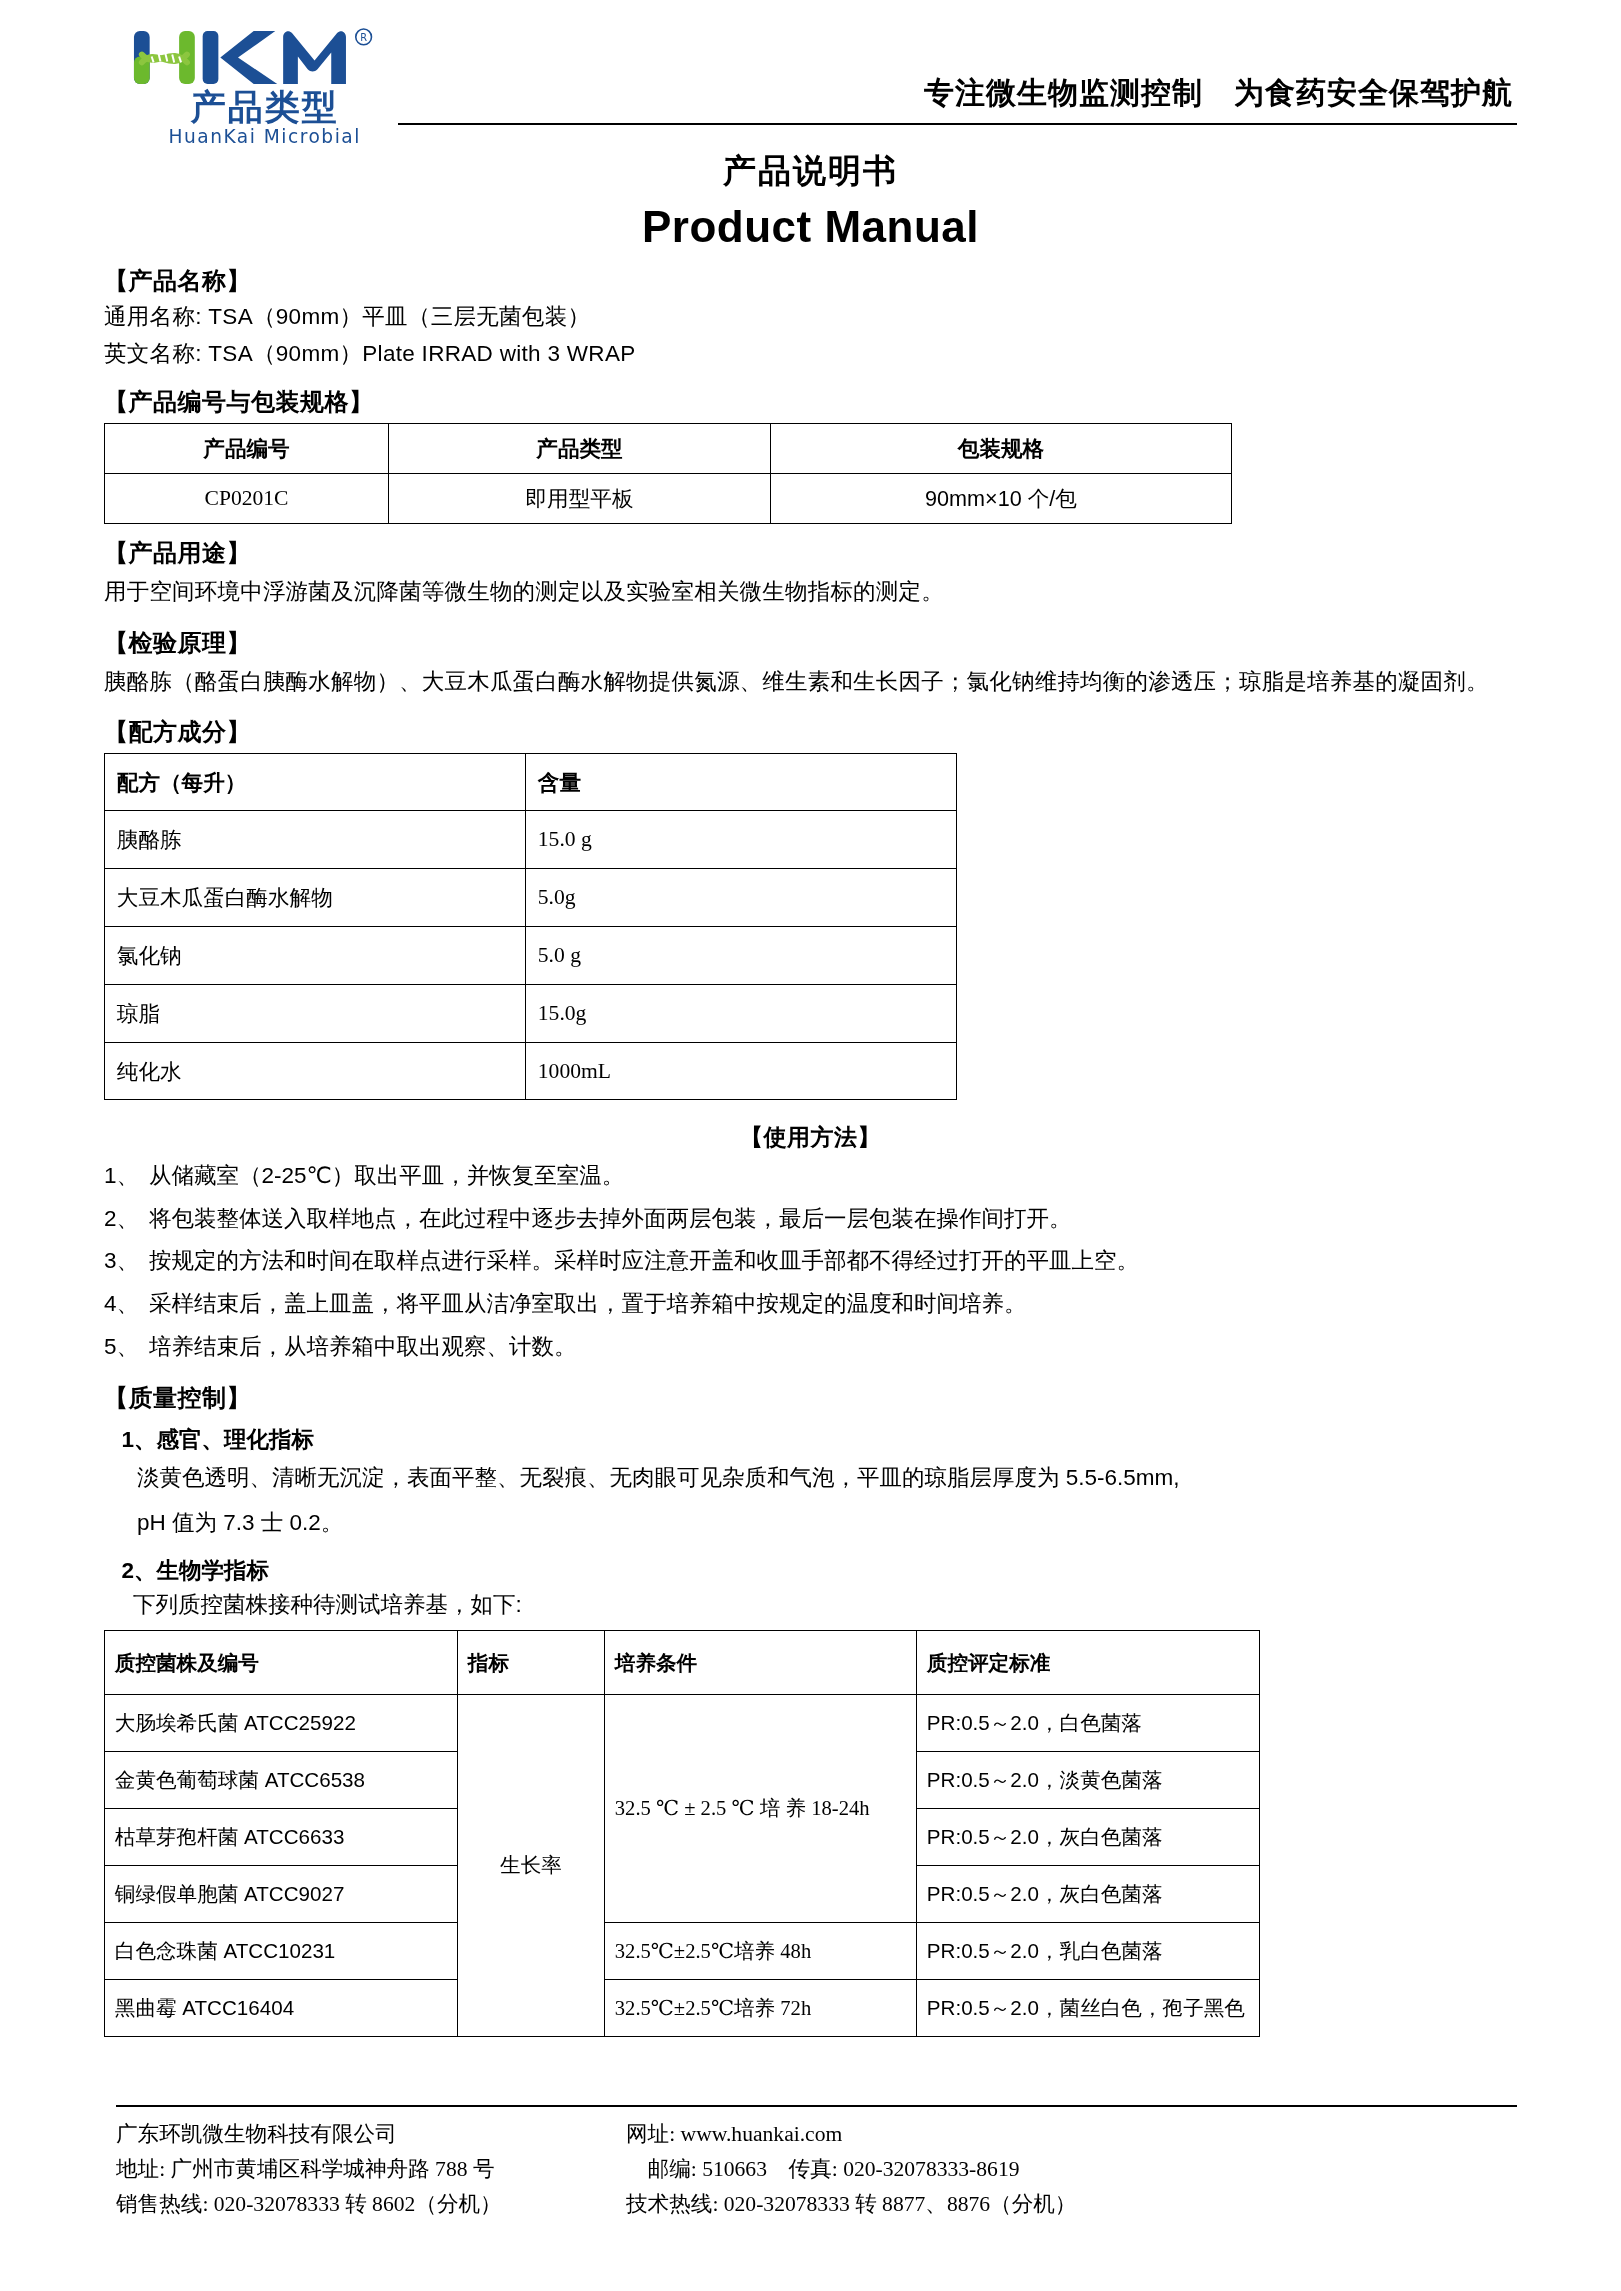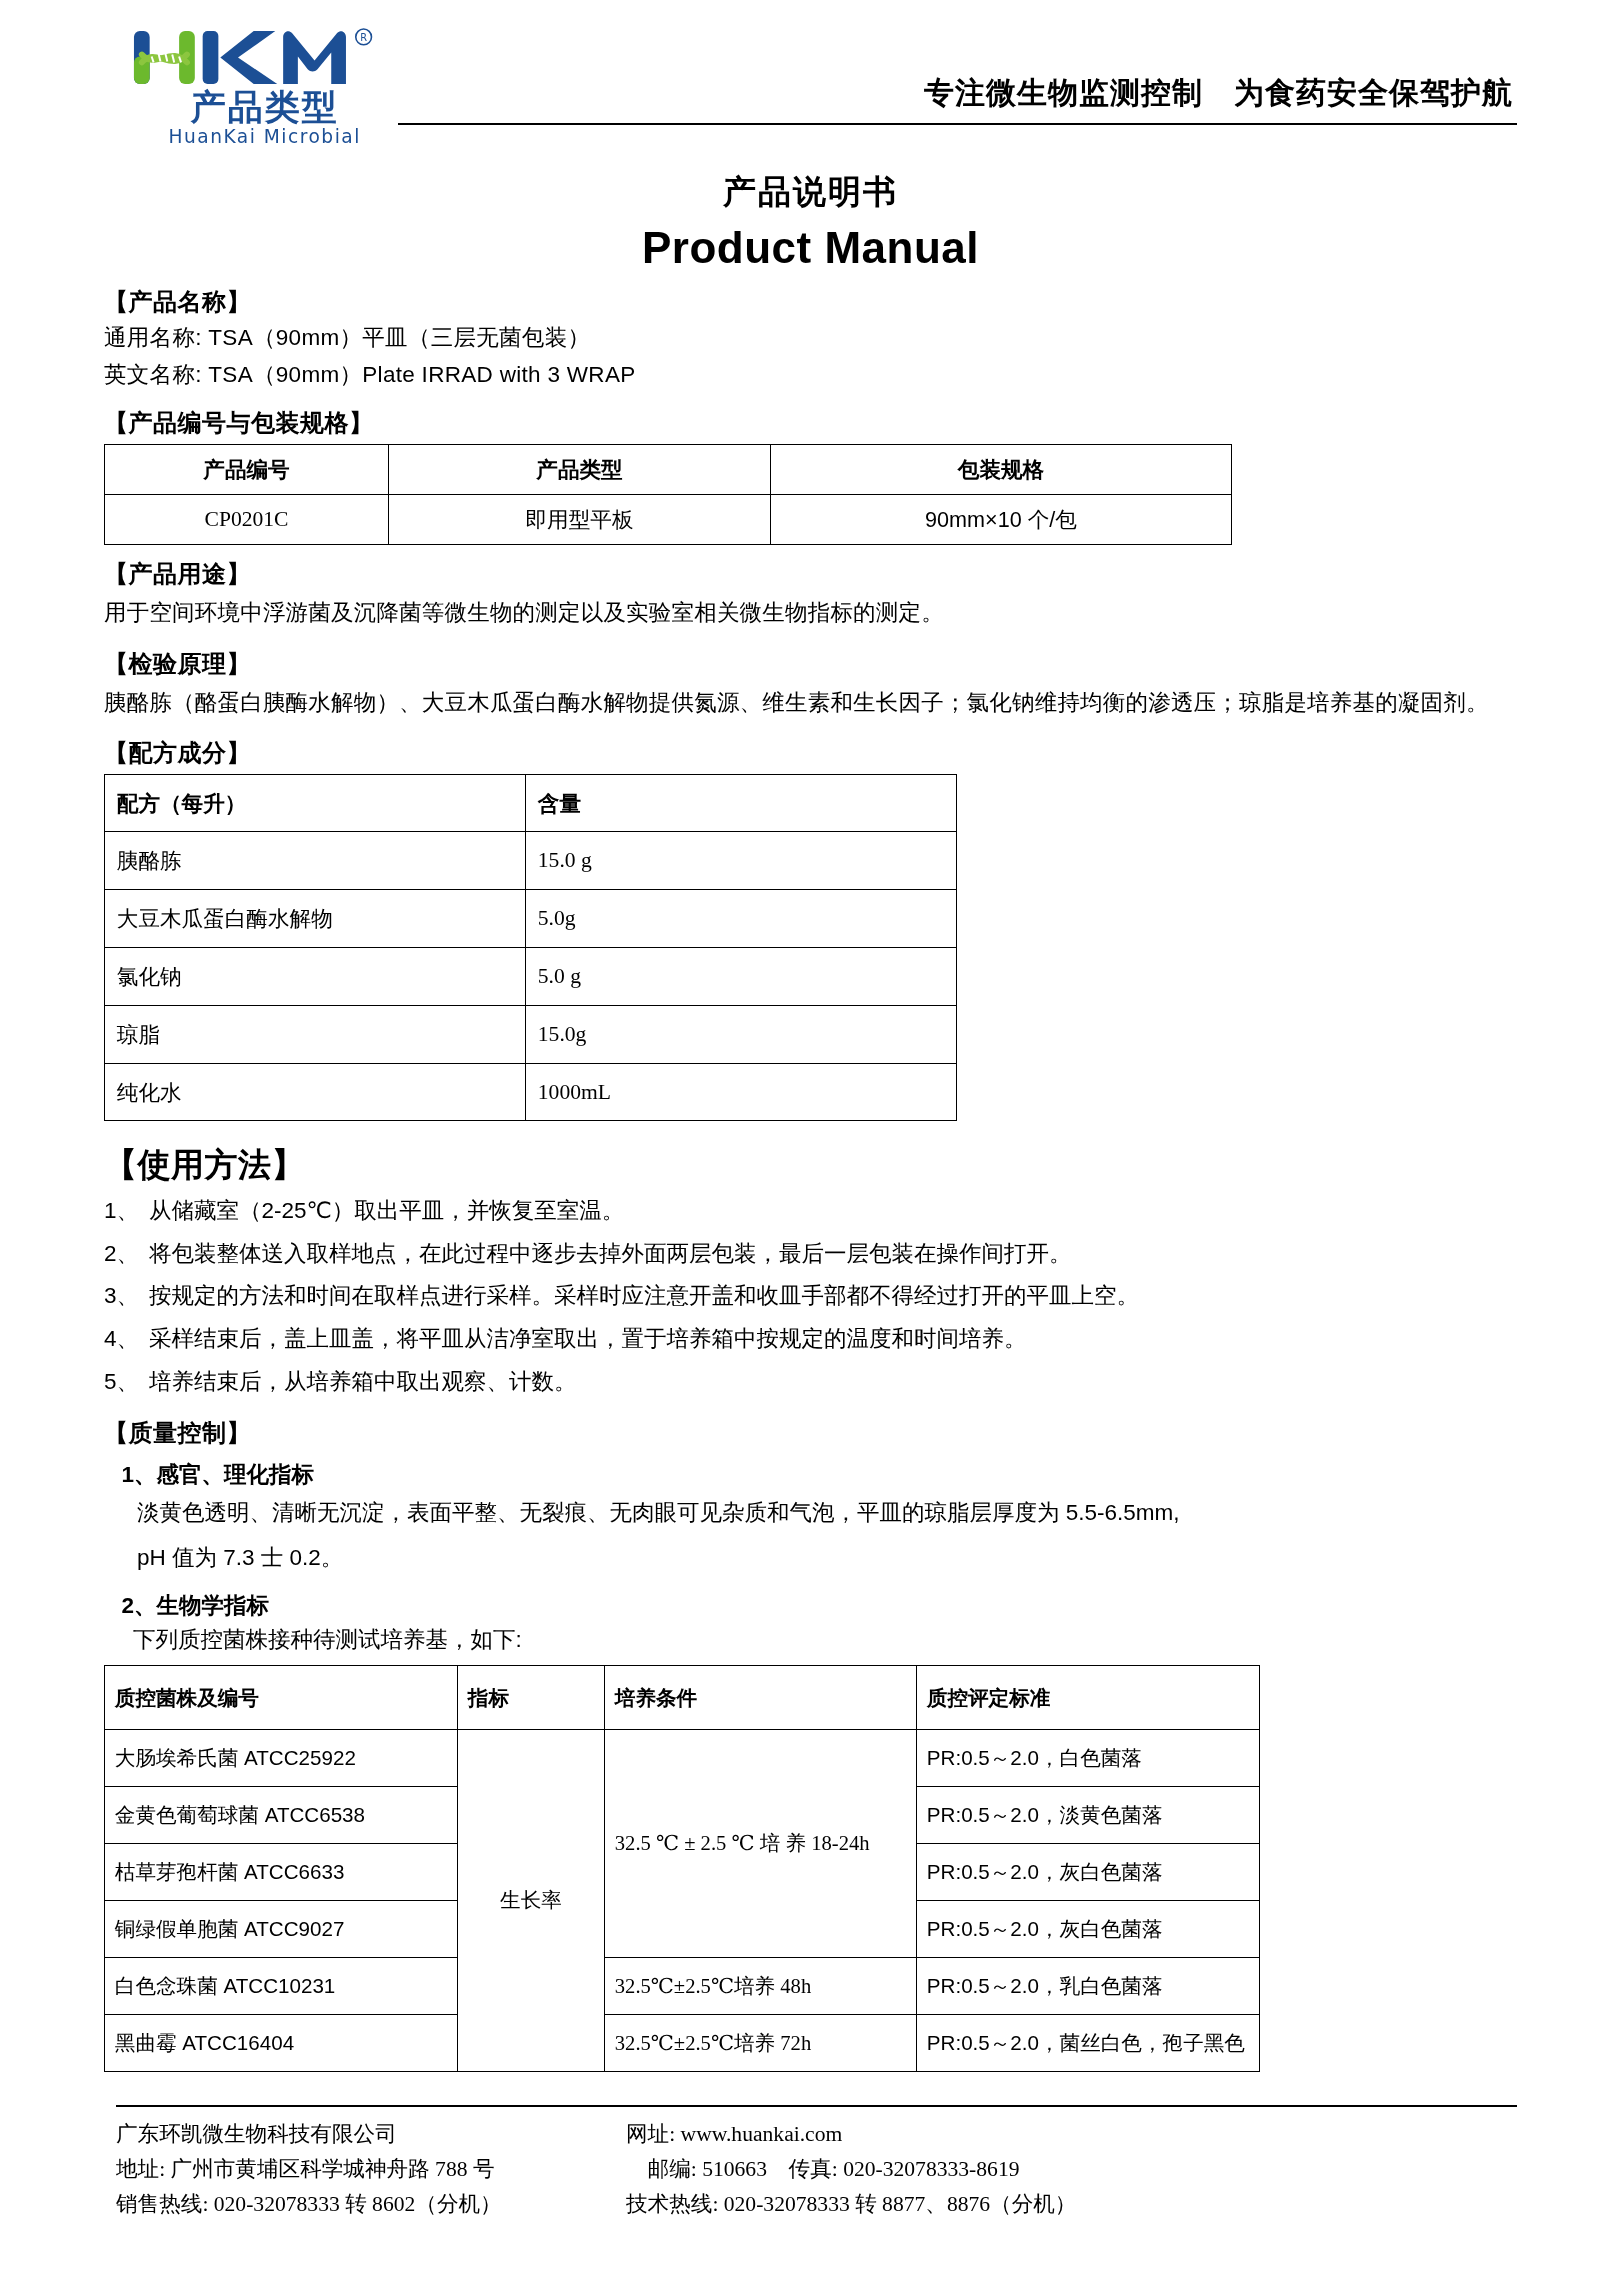--- a/index.html
+++ b/index.html
@@ -68,39 +68,39 @@
     bottom:21.6px;
     border-bottom:2.5px solid #000;
   }
 
   
   .doc-title-cn {
     text-align:center;
     font-size:33px;
     font-weight:700;
     letter-spacing:2px;
-    margin-top:23px;
+    margin-top:2px;
   }
   .doc-title-en {
     text-align:center;
     font-size:44px;
     font-weight:700;
     letter-spacing:0.5px;
     margin-top:7.8px;
   }
 
   
   .sec-head {
     font-size:24px;
     font-weight:700;
     margin-top:13.7px;
     margin-bottom:2px;
     letter-spacing:0.5px;
   }
-  .sec-head.big { font-size:33px; margin-top:21.6px; }
+  .sec-head.big { font-size:23px; margin-top:21.6px;text-align:center; }
   .line {
     font-size:22.5px;
     line-height:1.62;
     letter-spacing:0.3px;
   }
   .para {
     font-size:22.5px;
     line-height:1.85;
     letter-spacing:0.2px;
     text-align:justify;

